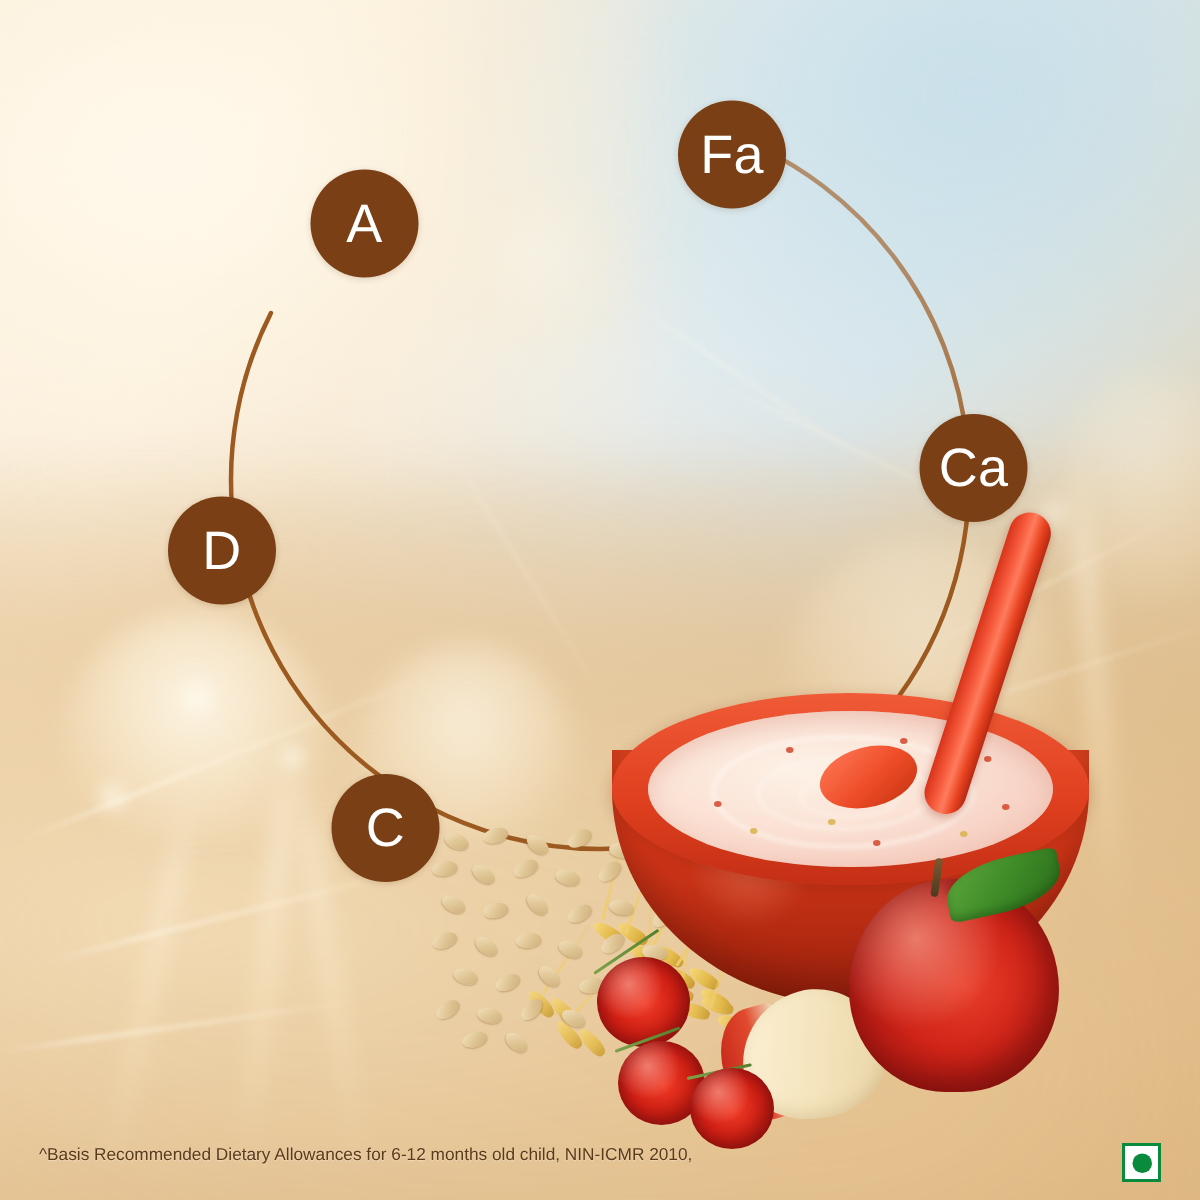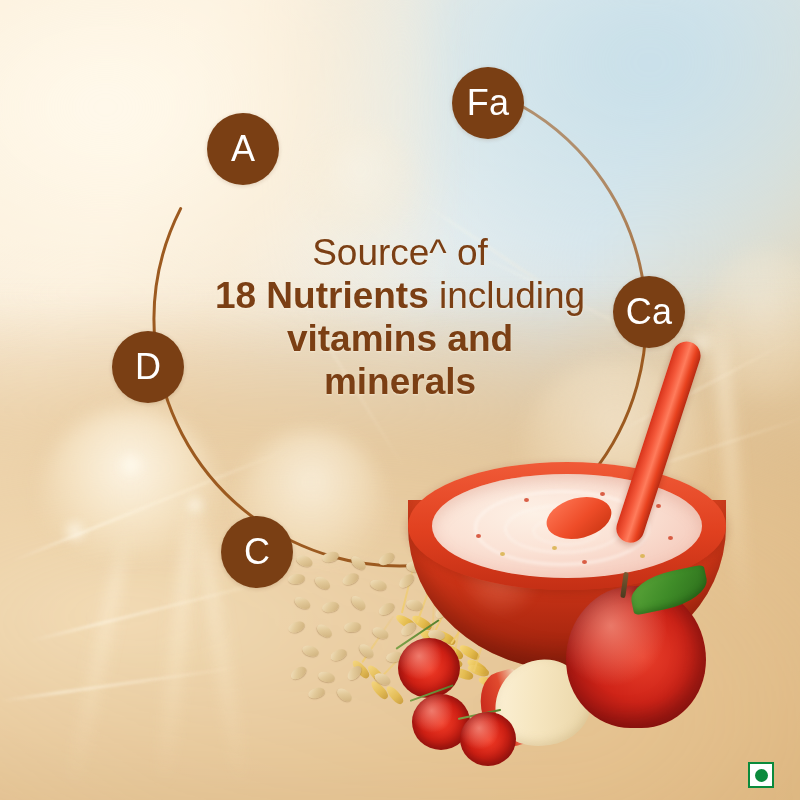--- a/index.html
+++ b/index.html
@@ -437,26 +437,20 @@
   <div class="badge" style="left:452px; top:67px; background:#7A3F14;">
     <span>Fa</span>
   </div>
   <div class="badge" style="left:112px; top:331px; background:#7A3F14;">
     <span>D</span>
   </div>
   <div class="badge" style="left:221px; top:516px; background:#7A3F14;">
     <span>C</span>
   </div>
 
-  <div class="copy" style="color:#7B3F14;">
-    <span class="l1">Source^ of</span>
-    <span class="l2"><b>18 Nutrients</b><span> including</span></span>
-    <span class="l3"><b>vitamins and</b></span>
-    <span class="l4"><b>minerals</b></span>
-  </div>
 
   <div class="food">
 
     <div>
       <div class="ear" style="left:394px; top:620px; transform:rotate(-58deg);">
         <div class="spike" style="left:0;   top:0;"></div>
         <div class="spike" style="left:8px; top:14px;"></div>
         <div class="spike" style="left:0;   top:28px;"></div>
         <div class="spike" style="left:8px; top:42px;"></div>
         <div class="spike" style="left:0;   top:56px;"></div>
@@ -561,19 +555,20 @@
     </div>
 
     <div class="apple">
       <div class="apple-dimple"></div>
     </div>
     <div class="apple-stem"></div>
     <div class="apple-leaf"></div>
   </div>
 
   <div class="footnote">
+    <span>^Basis Recommended Dietary Allowances for 6-12 months old child, NIN-ICMR 2010,</span>
   </div>
 
   <div class="veg-mark">
     <div class="veg-dot"></div>
   </div>
 
 </div>
 
 </body></html>

